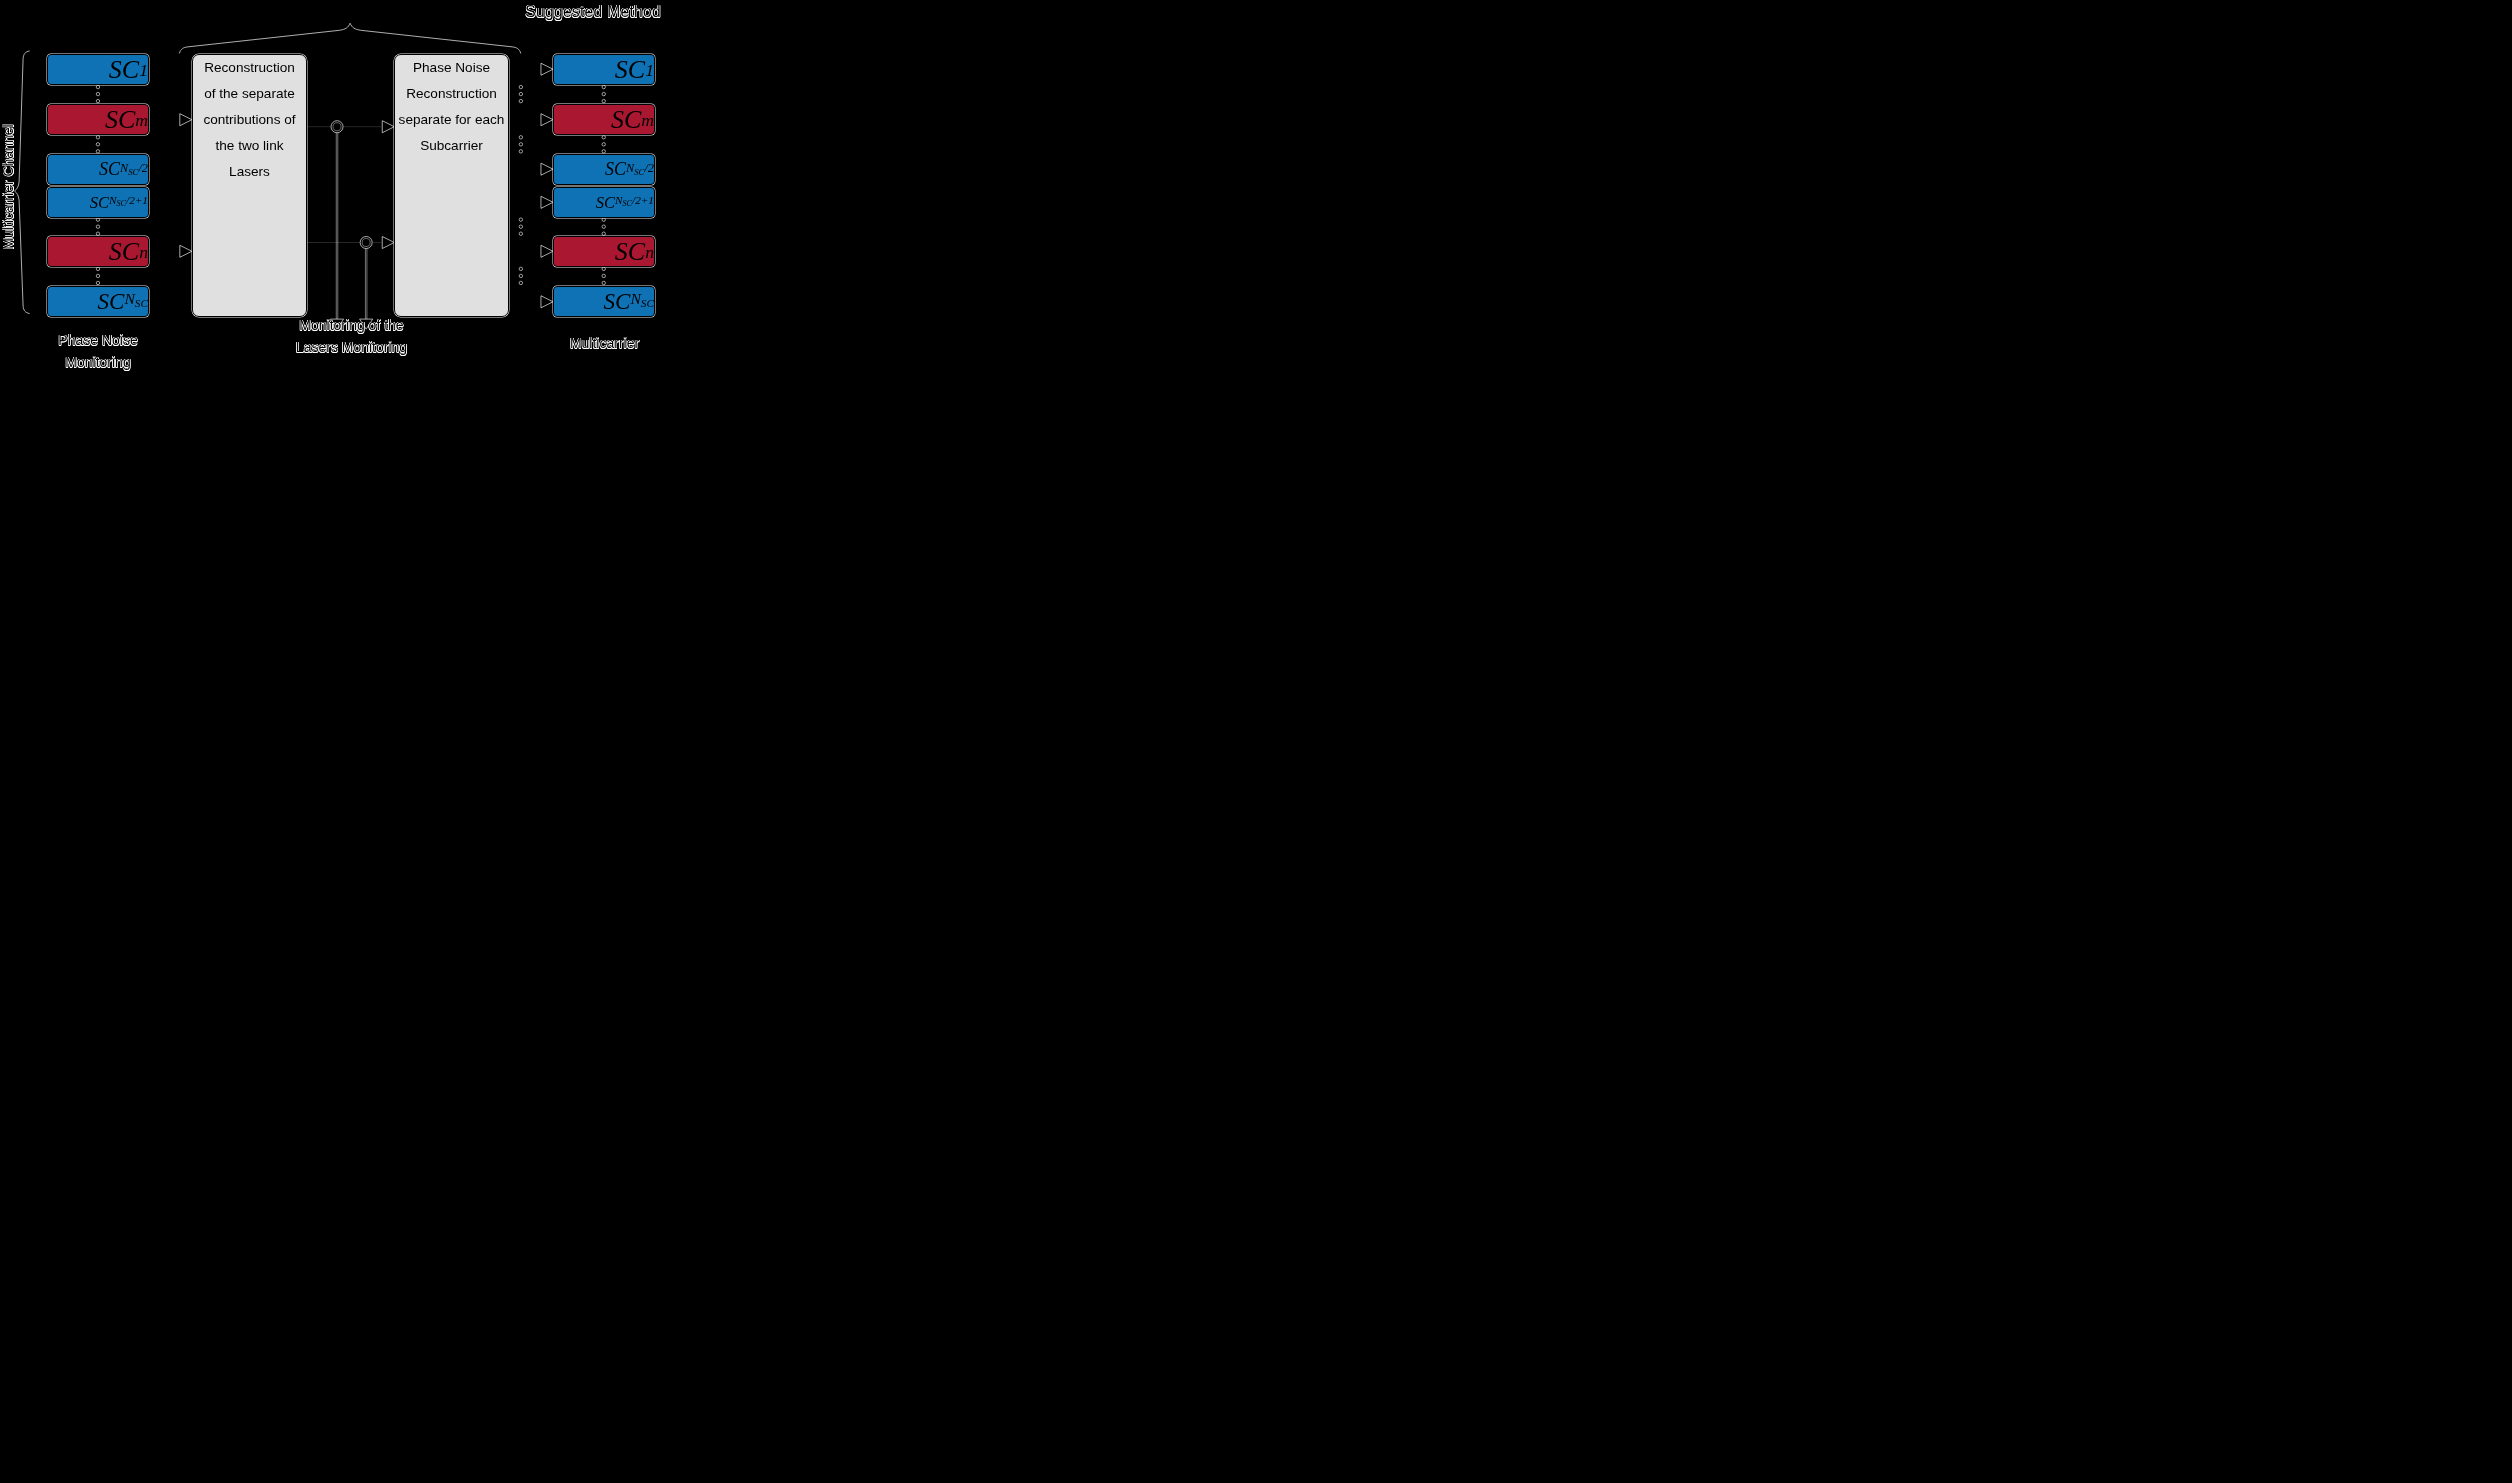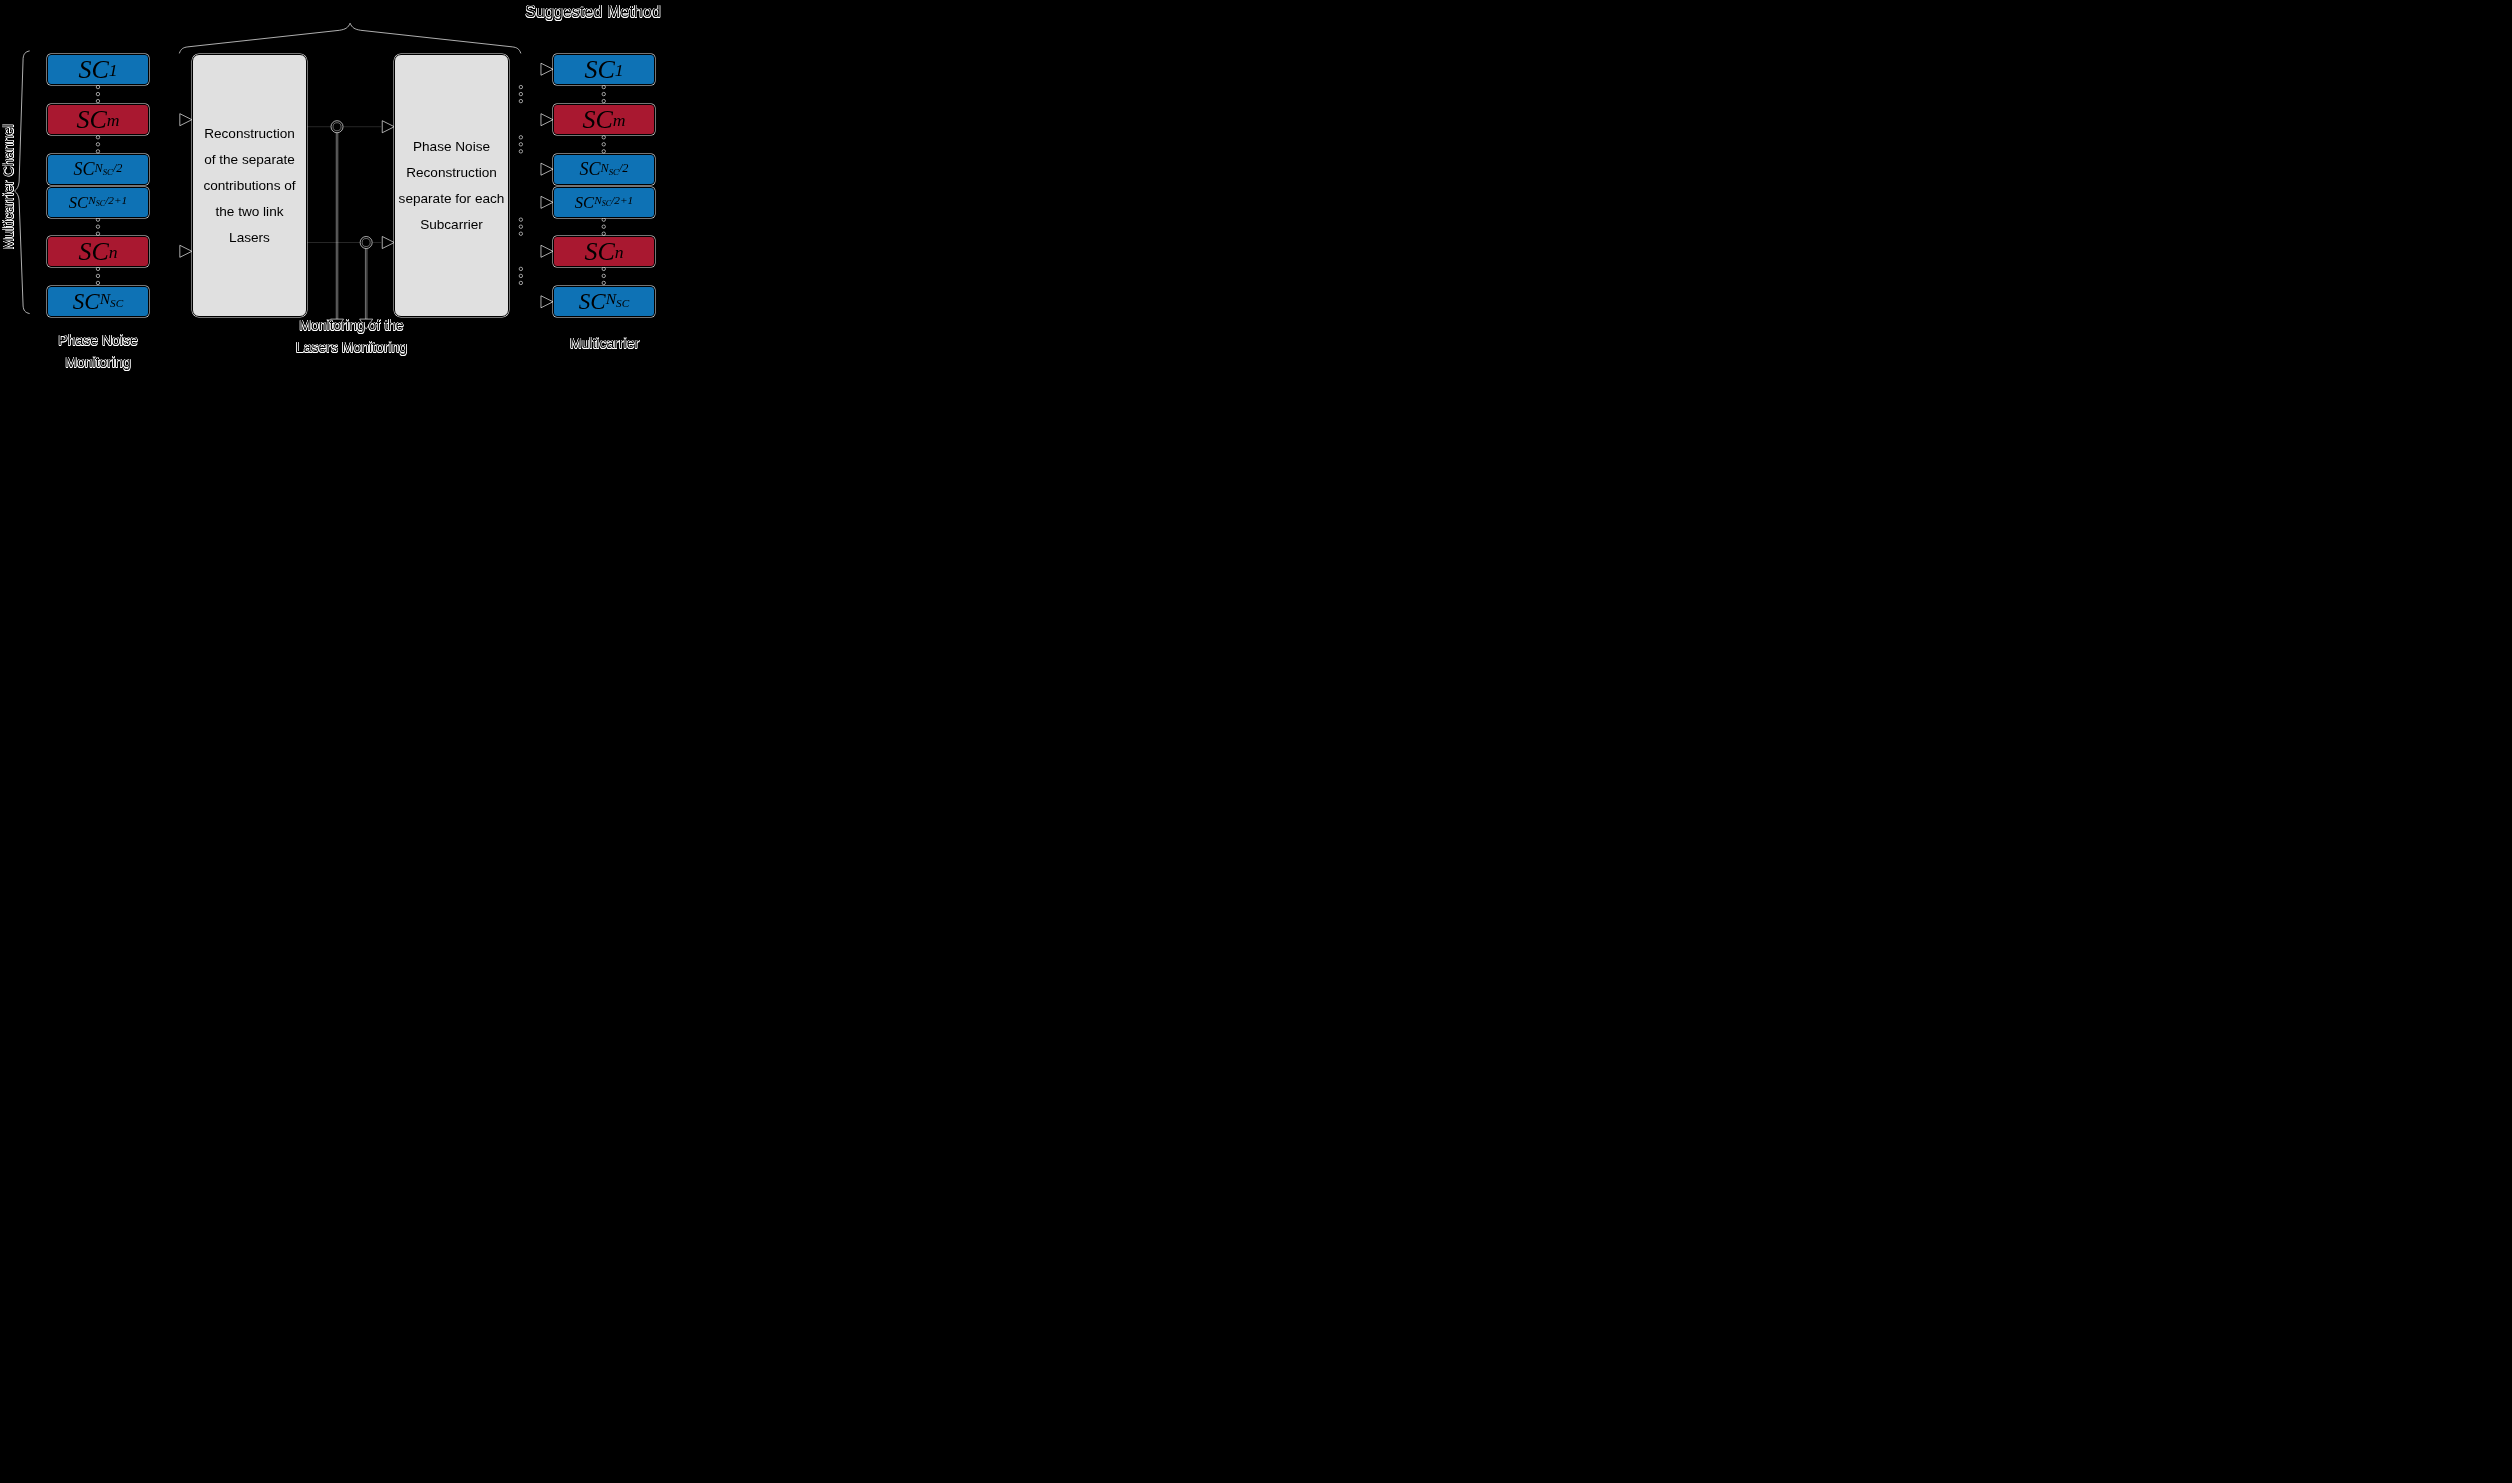--- a/index.html
+++ b/index.html
@@ -13,28 +13,28 @@
   .title{position:absolute;left:0;top:3px;width:100%;text-align:right;
          font-size:15.6px;letter-spacing:0.3px;}
   .vlabel{position:absolute;left:8px;top:187px;transform:translate(-50%,-50%) rotate(-90deg);
           white-space:nowrap;font-size:14px;}
   .caption{position:absolute;text-align:center;font-size:14px;line-height:22px;}
   #cap-left{left:30px;top:329px;width:136px;}
   #cap-mon{left:261px;top:314px;width:181px;}
   #cap-right{left:539px;top:332px;width:131px;}
   
   .sc-box{position:absolute;width:102px;height:31px;border:1.5px solid #000;border-radius:4px;
-          box-shadow:0 0 0 0.5px #e9e9e9;display:flex;align-items:center;justify-content:center;
+          box-shadow:0 0 0 0.5px #e9e9e9;display:flex;align-items:center;justify-content:flex-end;
           color:#000;font-family:"Liberation Serif",serif;font-style:italic;box-sizing:border-box;}
   .sc-box sub{font-size:68%;line-height:0;vertical-align:-0.35em;}
   .sc-box sub sub{font-size:72%;vertical-align:-0.3em;}
   
   .process-box{position:absolute;top:54px;width:115px;height:263px;background:#E0E0E0;
           border:1.5px solid #000;border-radius:7px;box-shadow:0 0 0 0.5px #e9e9e9;
-          display:flex;flex-direction:column;align-items:center;justify-content:center;
+          display:flex;flex-direction:column;align-items:center;
           text-align:center;color:#000;font-size:13.6px;line-height:26px;box-sizing:border-box;}
   #pbox1{left:192px;}
   #pbox2{left:394px;}
 </style>
 </head>
 <body>
 
 <div id="page">
 
   <svg id="overlay" width="661" height="371" viewBox="0 0 1316 738">

